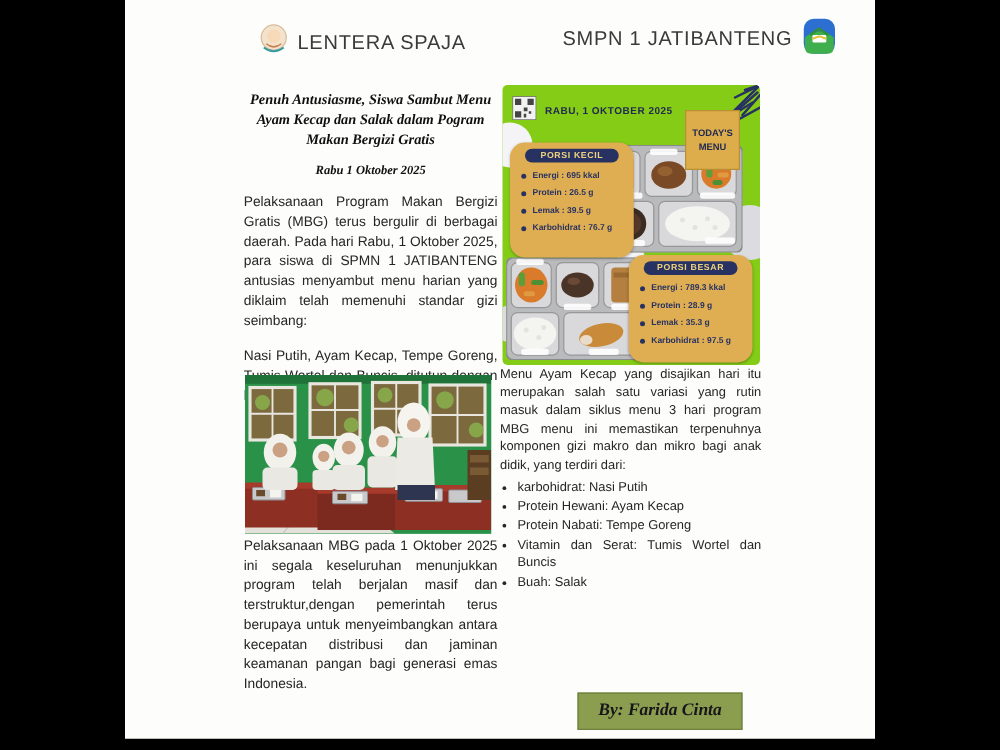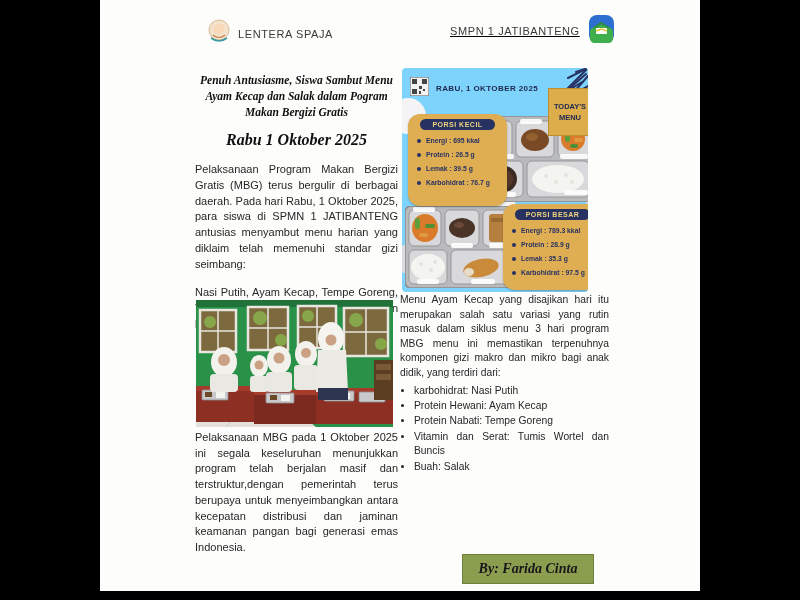--- a/index.html
+++ b/index.html
@@ -6,43 +6,43 @@
   body{
     width:800px;height:600px;background:#000;position:relative;overflow:hidden;
     font-family:"Liberation Sans",sans-serif;
   }
   .paper{
     position:absolute;left:100px;top:0;width:600px;height:591px;
     background:#fdfdfc;overflow:hidden;
   }
   
   .hdr-left{position:absolute;left:106px;top:18px;display:flex;align-items:center;gap:6px;}
-  .hdr-right{position:absolute;left:350px;top:14px;display:flex;align-items:center;gap:8px;text-decoration:underline;}
-  .brand-text{font-size:11px;color:#3a3a3a;letter-spacing:.6px;}
+  .hdr-right{position:absolute;left:350px;top:14px;display:flex;align-items:center;gap:8px;}
+  .brand-text{font-size:16px;color:#3a3a3a;letter-spacing:.6px;}
   
   .leftcol{position:absolute;left:95px;top:72px;width:203px;}
   .title{
     font-family:"Liberation Serif",serif;font-weight:bold;font-style:italic;
     font-size:11.5px;line-height:1.4;text-align:center;color:#101010;margin:0 4px;
   }
   .date-line{
     font-family:"Liberation Serif",serif;font-weight:bold;font-style:italic;
-    font-size:16px;text-align:center;color:#101010;margin-top:11px;
+    font-size:10px;text-align:center;color:#101010;margin-top:11px;
   }
   .body-p{
     font-size:11px;line-height:1.43;color:#262626;text-align:justify;margin-top:13px;
   }
   .photo{
     position:absolute;left:96px;top:300px;width:197px;height:127px;overflow:hidden;background:#2a9149;
   }
   .leftcol-bottom{position:absolute;left:95px;top:430px;width:203px;}
   
   .menu-card{
-    position:absolute;left:302px;top:68px;width:186px;height:224px;
-    background:#7dd3fc;border-radius:4px;overflow:hidden;
+    position:absolute;left:302px;top:68px;width:206px;height:224px;
+    background:#84cc16;border-radius:4px;overflow:hidden;
   }
   .deco-circle{position:absolute;border-radius:50%;}
   .card-date{
     position:absolute;left:34px;top:16px;font-size:8px;font-weight:bold;color:#222a52;
     letter-spacing:.4px;
   }
   .todays-box{
     position:absolute;left:146px;top:4px;width:42px;height:46px;background:#ddad4c;
     border:1px solid #b98f33;display:flex;flex-direction:column;align-items:center;justify-content:center;
     font-size:7.5px;font-weight:bold;color:#222a52;line-height:1.5;text-align:center;z-index:3;margin-top:16px;

